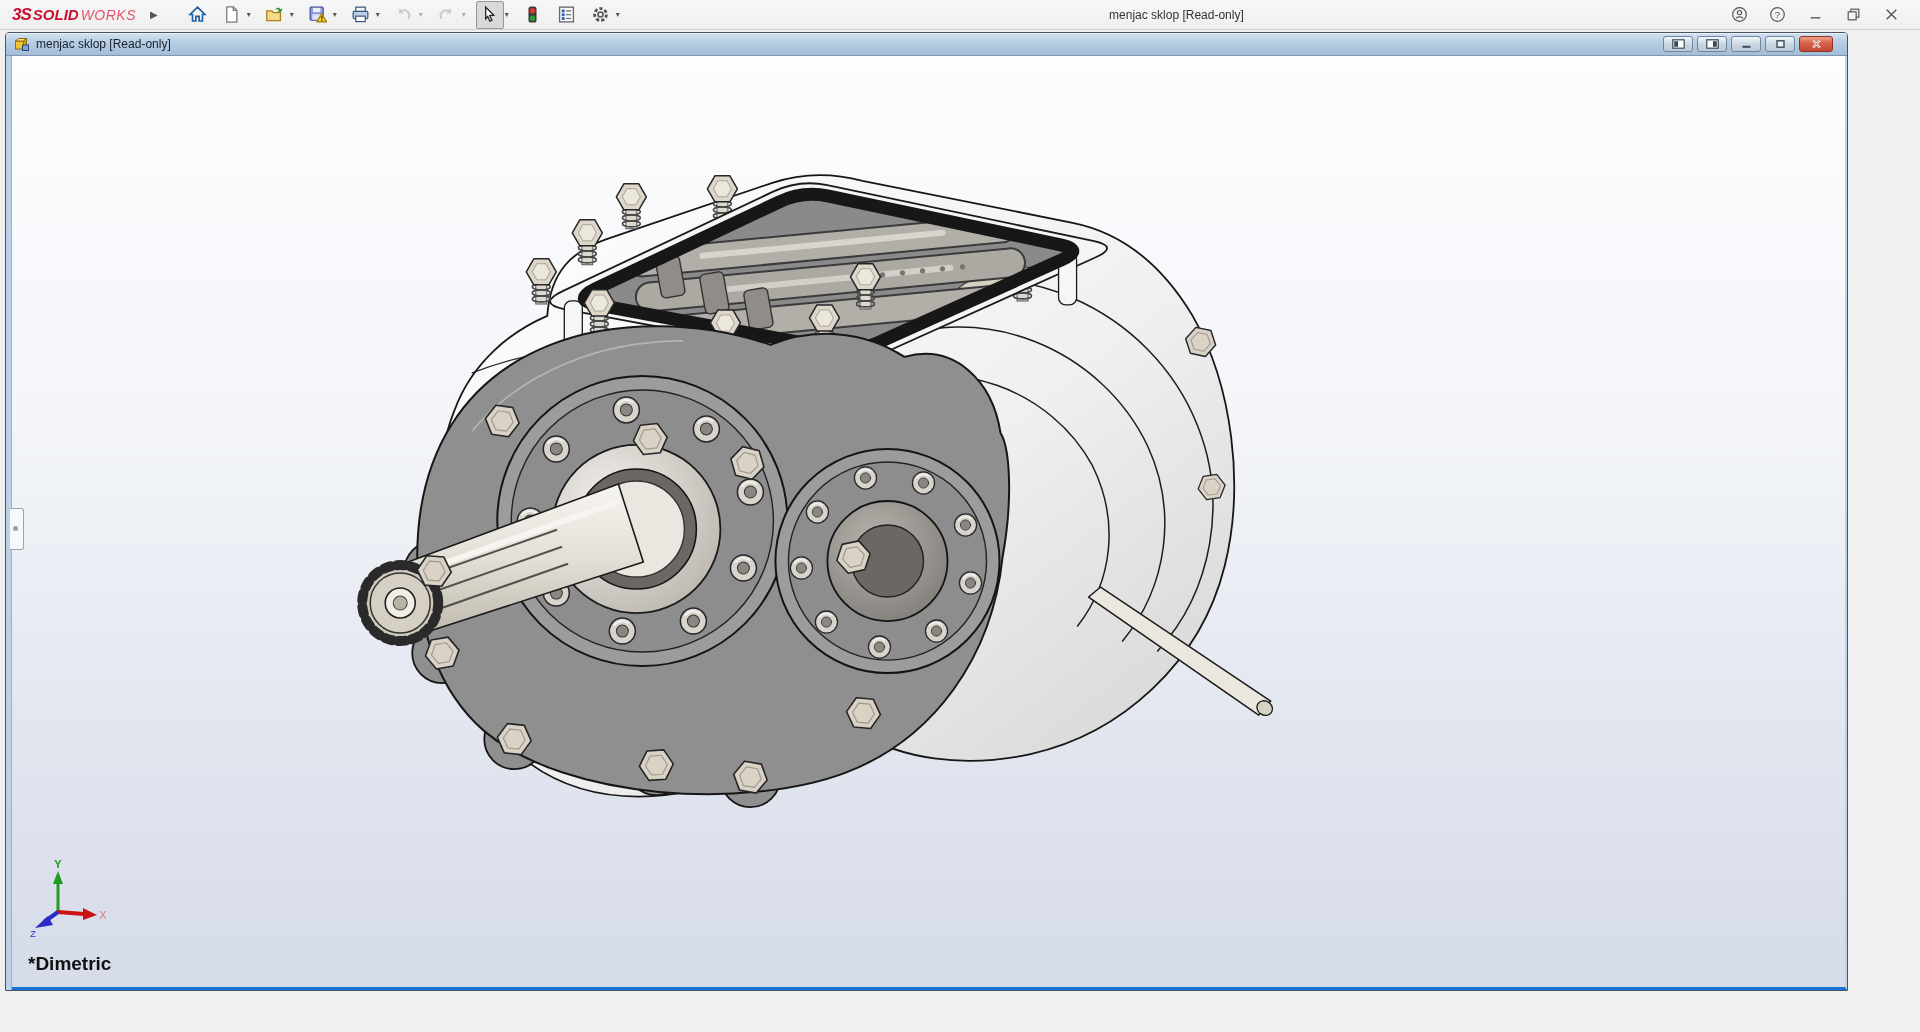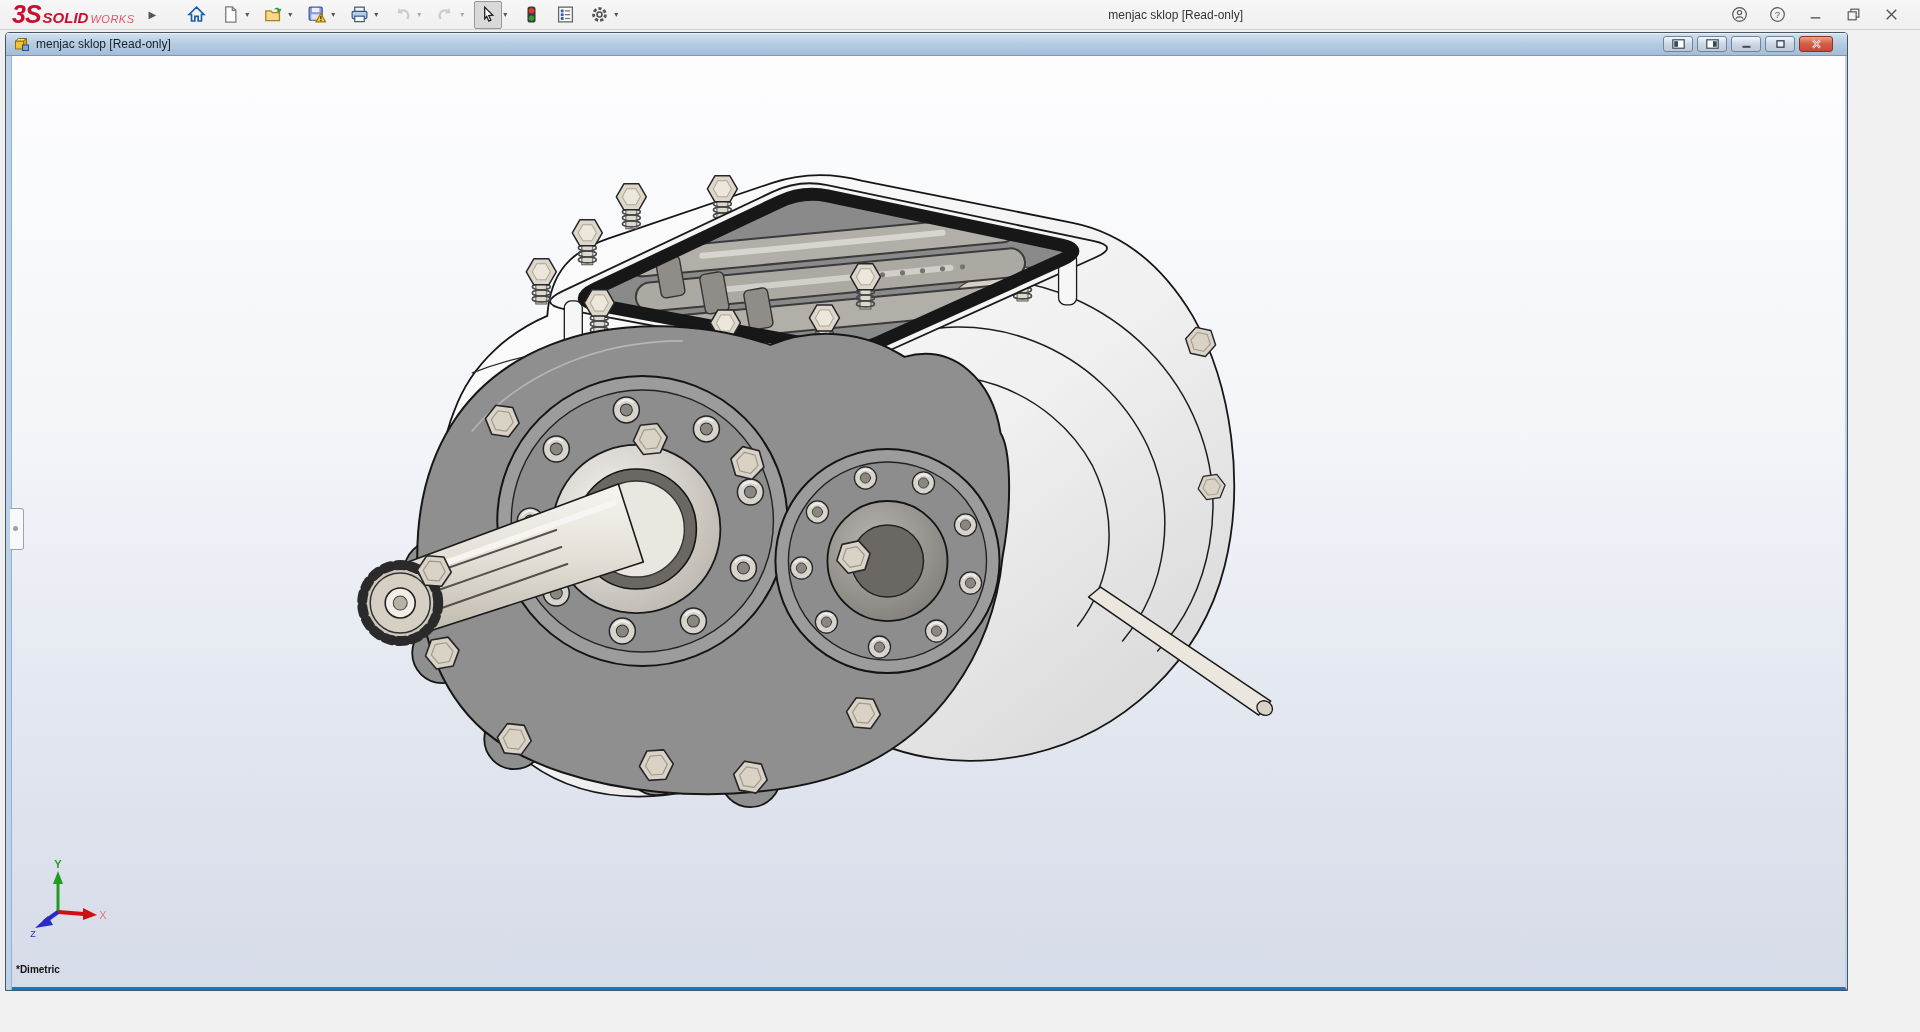--- a/index.html
+++ b/index.html
@@ -3,23 +3,23 @@
 <meta charset="utf-8">
 <style>
   html,body{margin:0;padding:0;width:1920px;height:1032px;overflow:hidden;
     background:#f0f0f0;font-family:"Liberation Sans",sans-serif;
     -webkit-font-smoothing:antialiased;}
   
   .titlebar{position:absolute;left:0;top:0;width:1920px;height:30px;
     background:linear-gradient(#f7f7f7,#efefef);border-bottom:1px solid #d2d2d2;
     display:flex;align-items:center;padding:0 8px;box-sizing:border-box;}
   .brand{display:flex;align-items:baseline;gap:2px;white-space:nowrap;margin-left:4px;}
-  .brand .mark{font-style:italic;font-weight:bold;font-size:25px;color:#c8102e;letter-spacing:-1px;}
+  .brand .mark{font-style:italic;font-weight:bold;font-size:17px;color:#c8102e;letter-spacing:-1px;}
   .brand .solid{font-style:italic;font-weight:bold;font-size:15px;color:#c8102e;}
-  .brand .works{font-style:italic;font-weight:normal;font-size:11px;color:#e0556a;letter-spacing:.5px;}
+  .brand .works{font-style:italic;font-weight:normal;font-size:14px;color:#e0556a;letter-spacing:.5px;}
   .brand-chevron{margin-left:14px;color:#555;font-size:10px;}
   .tb-items{display:flex;align-items:center;margin-left:26px;gap:3px;}
   .tb-group{display:flex;align-items:center;margin-right:3px;}
   .tb-btn{width:26px;height:26px;display:flex;align-items:center;justify-content:center;
     border:1px solid transparent;border-radius:2px;}
   .tb-btn svg{width:19px;height:19px;display:block;}
   .tb-btn.pressed{background:#d9d9d9;border-color:#979797;}
   .tb-btn.disabled{opacity:.45;}
   .tb-caret{font-size:8px;color:#555;padding:0 4px 0 1px;line-height:26px;}
   .tb-caret.disabled{opacity:.45;}
@@ -54,21 +54,21 @@
   .panel-tab{position:absolute;left:4px;top:452px;width:13px;height:40px;
     background:#f7f8f9;border:1px solid #9aa4ad;border-left:none;
     border-radius:0 3px 3px 0;z-index:5;}
   .panel-tab .dot{position:absolute;left:3px;top:17px;width:5px;height:5px;
     border-radius:50%;background:#9aa1a8;}
   .viewport{position:relative;flex:1;
     background:linear-gradient(180deg,#fdfdfe 0%,#f3f5f9 40%,#e2e6ef 72%,#d6dbe9 100%);
     border-right:2px solid #bcd2e8;border-bottom:3px solid #1273d2;box-sizing:border-box;}
   .viewport svg.model{position:absolute;inset:0;width:100%;height:100%;}
   .triad{position:absolute;left:10px;bottom:48px;width:92px;height:80px;}
-  .orientation-label{position:absolute;left:4px;bottom:12px;font-size:10px;
+  .orientation-label{position:absolute;left:16px;bottom:12px;font-size:19px;
     font-weight:bold;color:#111;}
 </style>
 </head>
 <body>
 
 <div class="titlebar">
   <div class="brand">
     <span class="mark">3S</span>
     <span class="solid">SOLID</span>
       <span class="works">WORKS</span>

